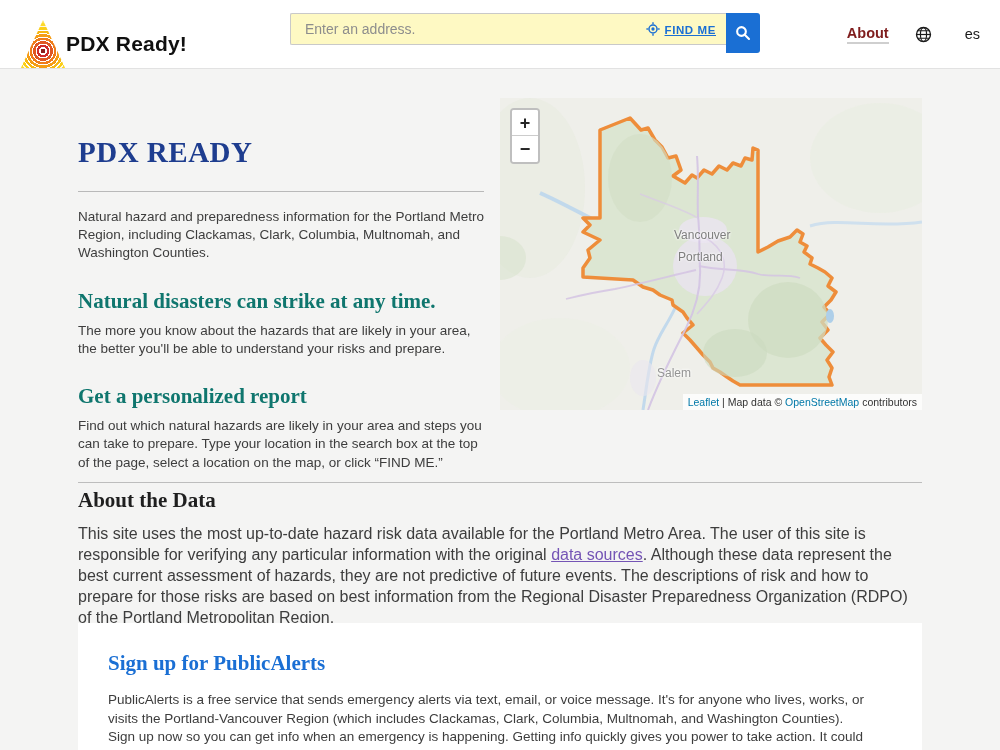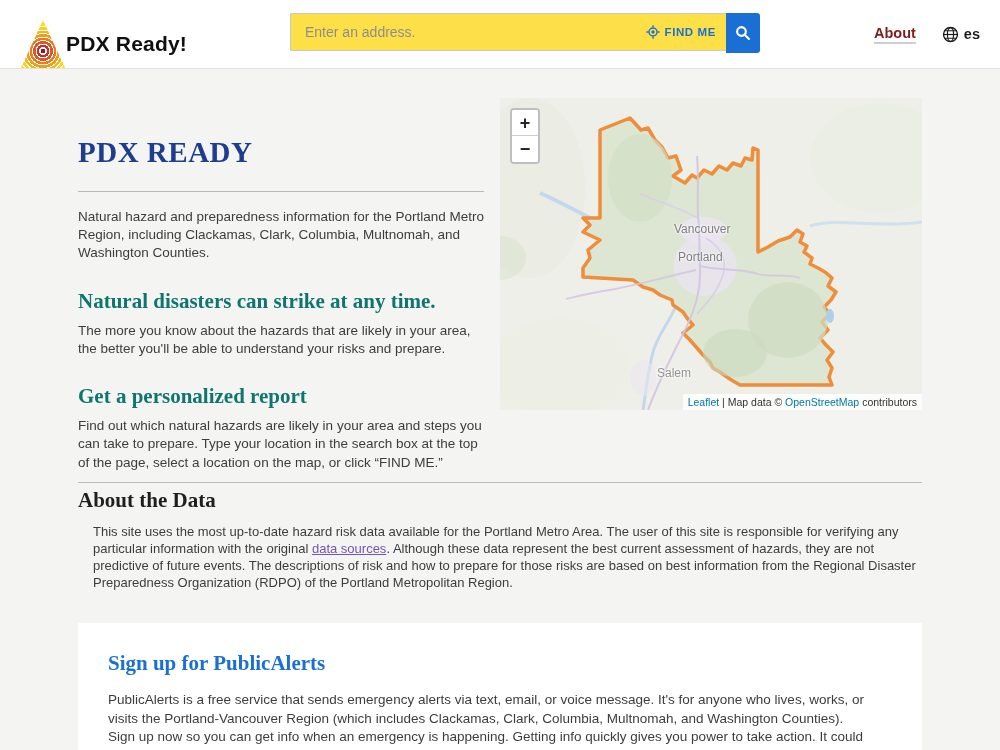--- a/index.html
+++ b/index.html
@@ -20,43 +20,43 @@
     clip-path:polygon(50% 2%,2% 98%,98% 98%);
     background:radial-gradient(circle at 50% 64%,
       #8c1d1d 0 2.5px,#ffffff 2.5px 4px,#cf2b2b 4px 6.5px,#ffffff 6.5px 7.5px,
       #e05722 7.5px 10px,#ffffff 10px 11px,#ef7c1a 11px 13.5px,#ffffff 13.5px 14.5px,
       #f59c14 14.5px 17px,#ffffff 17px 18px,#f7b711 18px 20.5px,#ffffff 20.5px 21.5px,
       #fbcf18 21.5px 24px,#fff8e0 24px 25px,#fdd92a 25px 28px,#fde55a 28px 100%);
   }
   .brand-name{font-size:21px;font-weight:bold;color:#101010;letter-spacing:.2px;}
   .search-wrap{position:absolute;left:290px;top:13px;width:470px;height:40px;display:flex;}
   .search-input-box{
-    flex:1;height:38px;background:#fde047;border:1px solid #c9c9c9;border-right:none;
+    flex:1;height:32px;background:#fef9c3;border:1px solid #c9c9c9;border-right:none;
     display:flex;align-items:center;padding:0 10px 0 12px;box-sizing:border-box;border-radius:2px 0 0 2px;
   }
   .search-input{
     flex:1;border:none;outline:none;font-size:14px;color:#333;background:transparent;
     font-family:"Liberation Sans",sans-serif;
   }
   .search-input::placeholder{color:#8d8d8d;}
   .findme{
-    display:flex;align-items:center;gap:5px;cursor:pointer;
-    color:#1a6fd4;font-weight:bold;font-size:11.5px;letter-spacing:.6px;white-space:nowrap;
+    display:flex;align-items:flex-end;gap:5px;cursor:pointer;
+    color:#1a6fd4;font-weight:bold;font-size:11.5px;letter-spacing:.6px;white-space:nowrap;text-decoration:underline;
   }
   .search-btn{
     width:34px;height:40px;background:#1a6fd4;border:none;cursor:pointer;
     display:flex;align-items:center;justify-content:center;border-radius:0 3px 3px 0;
   }
   .nav-right{position:absolute;right:20px;top:0;height:68px;display:flex;align-items:center;gap:26px;}
   .about-link{
     font-size:14.5px;font-weight:bold;color:#7f1d1d;cursor:pointer;
     border-bottom:2px solid #cfcfcf;padding-bottom:1px;
   }
   .lang{display:flex;align-items:center;gap:5px;cursor:pointer;}
-  .lang-label{font-size:14.5px;font-weight:bold;color:#1b1b1b;}
+  .lang-label{font-size:14.5px;font-weight:normal;color:#1b1b1b;margin-left:28px;}
   
   .left-col{position:absolute;left:78px;top:136px;width:406px;}
   .page-title{
     margin:0;font-family:"Liberation Serif",serif;font-weight:bold;
     font-size:29px;color:#1e3d8f;letter-spacing:.5px;
   }
   .title-rule{border:none;border-top:1px solid #b9b9b9;margin:22px 0 0 0;}
   .body-text{font-size:13.5px;line-height:1.35;color:#3d3d3d;margin:16px 0 0 0;}
   .sub-heading{
     font-family:"Liberation Serif",serif;font-weight:bold;font-size:21px;
@@ -76,35 +76,35 @@
   .zoom-btn{
     width:26px;height:26px;background:#fff;border:none;cursor:pointer;
     font-size:18px;font-weight:bold;color:#262626;line-height:26px;text-align:center;padding:0;
     font-family:"Liberation Sans",sans-serif;display:block;
   }
   .zoom-btn.first{border-bottom:1px solid #ccc;}
   .city-label{
     position:absolute;color:#7e7e7e;font-size:12px;z-index:2;
     text-shadow:0 0 3px #fff,0 0 3px #fff;
   }
-  .city-vancouver{left:174px;top:124px;}
+  .city-vancouver{left:174px;top:130px;}
   .city-portland{left:178px;top:152px;}
   .city-salem{left:121px;top:268px;color:#939393;margin-left:36px;}
   .map-attrib{
     position:absolute;right:0;bottom:0;background:rgba(255,255,255,.78);
     font-size:10.5px;color:#333;padding:2px 5px;z-index:3;white-space:pre;
   }
   .map-attrib a{color:#0078a8;text-decoration:none;cursor:pointer;}
   
   .wide-rule{position:absolute;left:78px;top:474px;width:844px;border:none;border-top:1px solid #bdbdbd;}
   .about-data{position:absolute;left:78px;top:488px;width:844px;}
   .about-data h2{
     font-family:"Liberation Serif",serif;font-weight:bold;font-size:21px;color:#1f1f1f;margin:0;
   }
-  .about-data p{font-size:13px;line-height:1.32;color:#3d3d3d;margin:10px 0 0 15px;}
+  .about-data p{font-size:16px;line-height:1.32;color:#3d3d3d;margin:10px 0 0 0;}
   .purple-link{color:#7454b5;text-decoration:underline;cursor:pointer;}
   
   .alerts-card{
     position:absolute;left:78px;top:623px;width:844px;height:160px;
     background:#ffffff;box-sizing:border-box;padding:28px 30px 0 30px;
   }
   .alerts-heading{
     font-family:"Liberation Serif",serif;font-weight:bold;font-size:21px;
     color:#1a6fd4;margin:0;
   }

